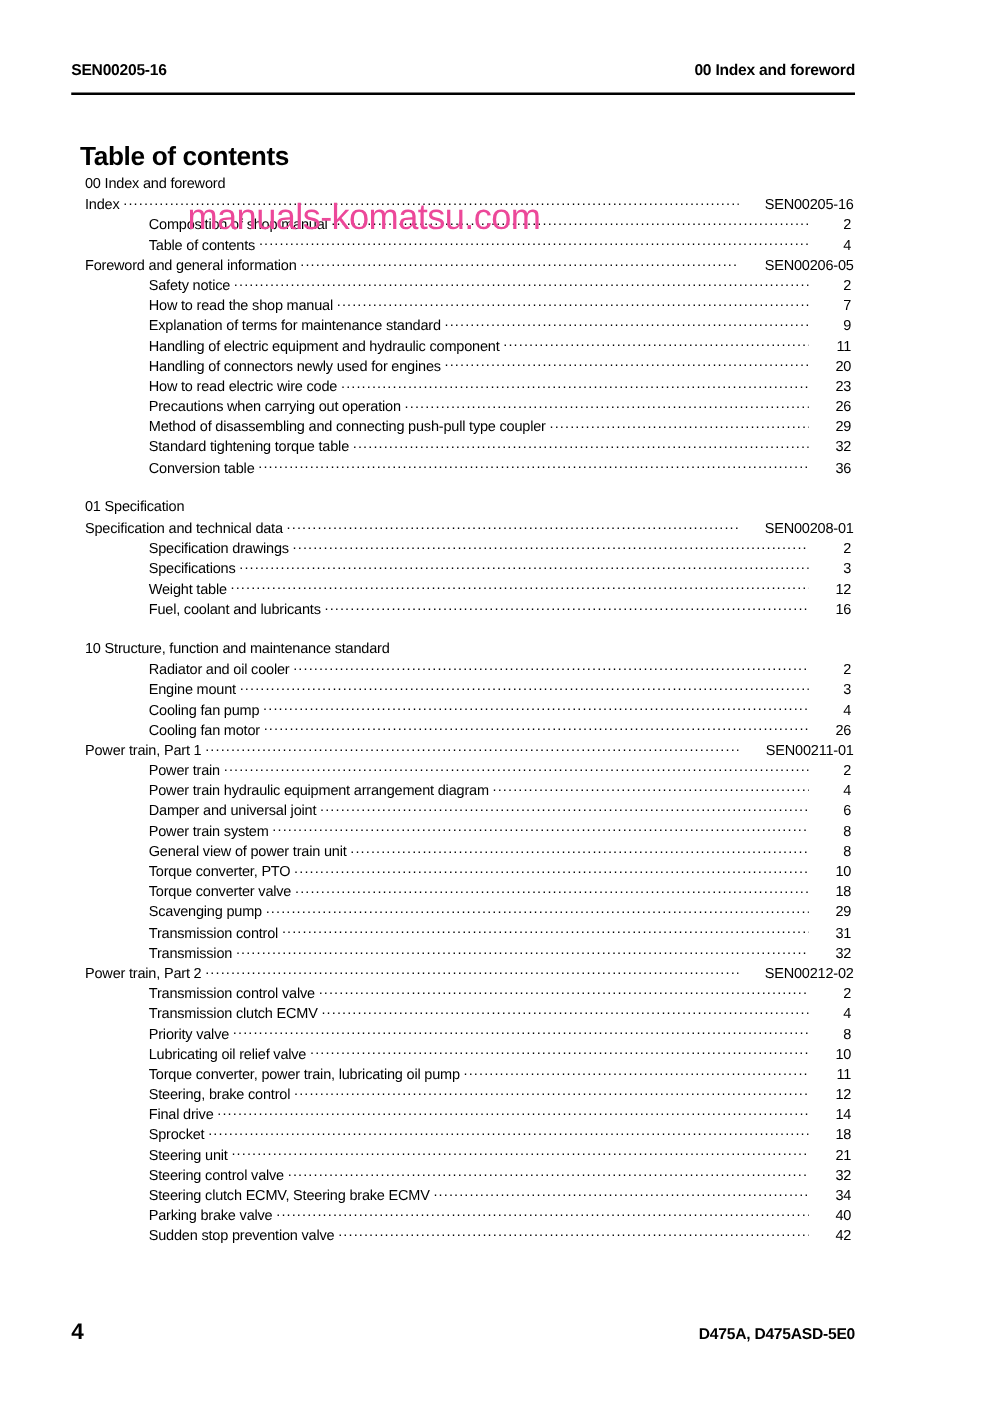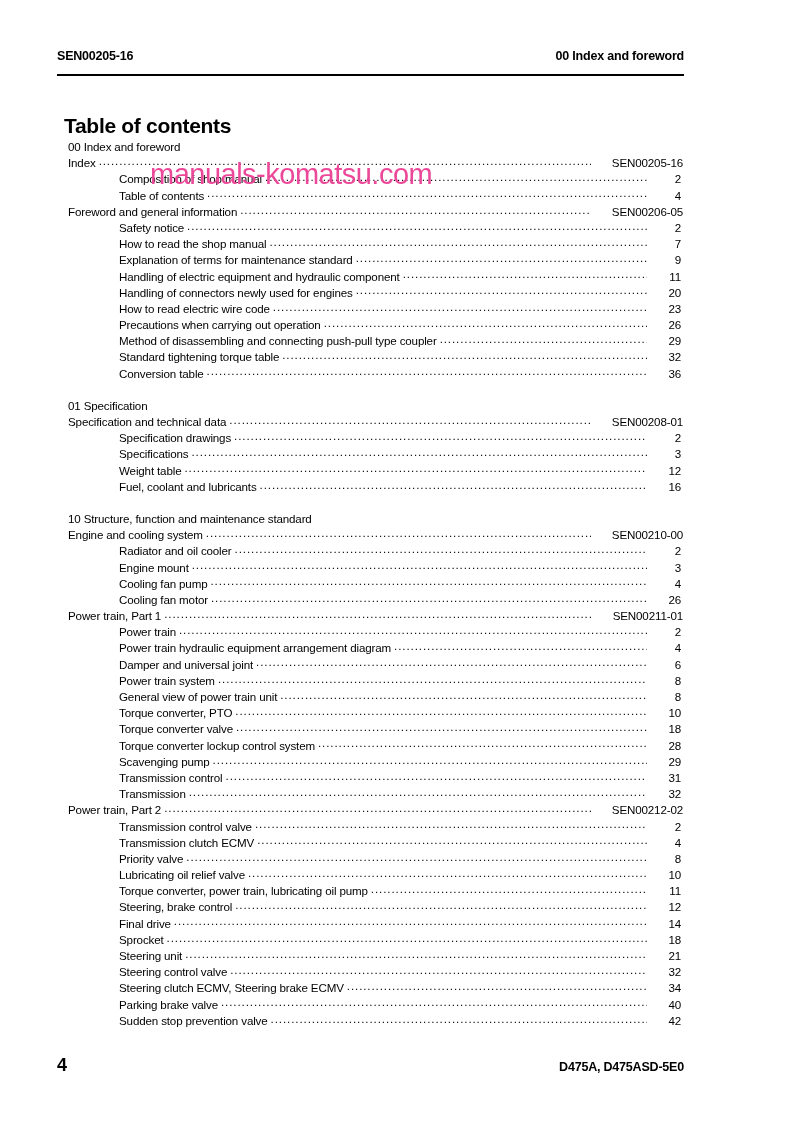--- a/index.html
+++ b/index.html
@@ -276,25 +276,20 @@
             <span class="ref num">12</span>
           </div>
           <div class="row leader lvl2">
             <span class="txt">Fuel, coolant and lubricants</span>
             <span class="dots"></span>
             <span class="ref num">16</span>
           </div>
         </div>
         <div class="section">
           <div class="row plain lvl0">10 Structure, function and maintenance standard</div>
-          <div class="row leader lvl1">
-            <span class="txt">Engine and cooling system</span>
-            <span class="dots"></span>
-            <span class="ref code">SEN00210-00</span>
-          </div>
           <div class="row leader lvl2">
             <span class="txt">Radiator and oil cooler</span>
             <span class="dots"></span>
             <span class="ref num">2</span>
           </div>
           <div class="row leader lvl2">
             <span class="txt">Engine mount</span>
             <span class="dots"></span>
             <span class="ref num">3</span>
           </div>
@@ -340,25 +335,20 @@
           </div>
           <div class="row leader lvl2">
             <span class="txt">Torque converter, PTO</span>
             <span class="dots"></span>
             <span class="ref num">10</span>
           </div>
           <div class="row leader lvl2">
             <span class="txt">Torque converter valve</span>
             <span class="dots"></span>
             <span class="ref num">18</span>
-          </div>
-          <div class="row leader lvl2">
-            <span class="txt">Torque converter lockup control system</span>
-            <span class="dots"></span>
-            <span class="ref num">28</span>
           </div>
           <div class="row leader lvl2">
             <span class="txt">Scavenging pump</span>
             <span class="dots"></span>
             <span class="ref num">29</span>
           </div>
           <div class="row leader lvl2">
             <span class="txt">Transmission control</span>
             <span class="dots"></span>
             <span class="ref num">31</span>

